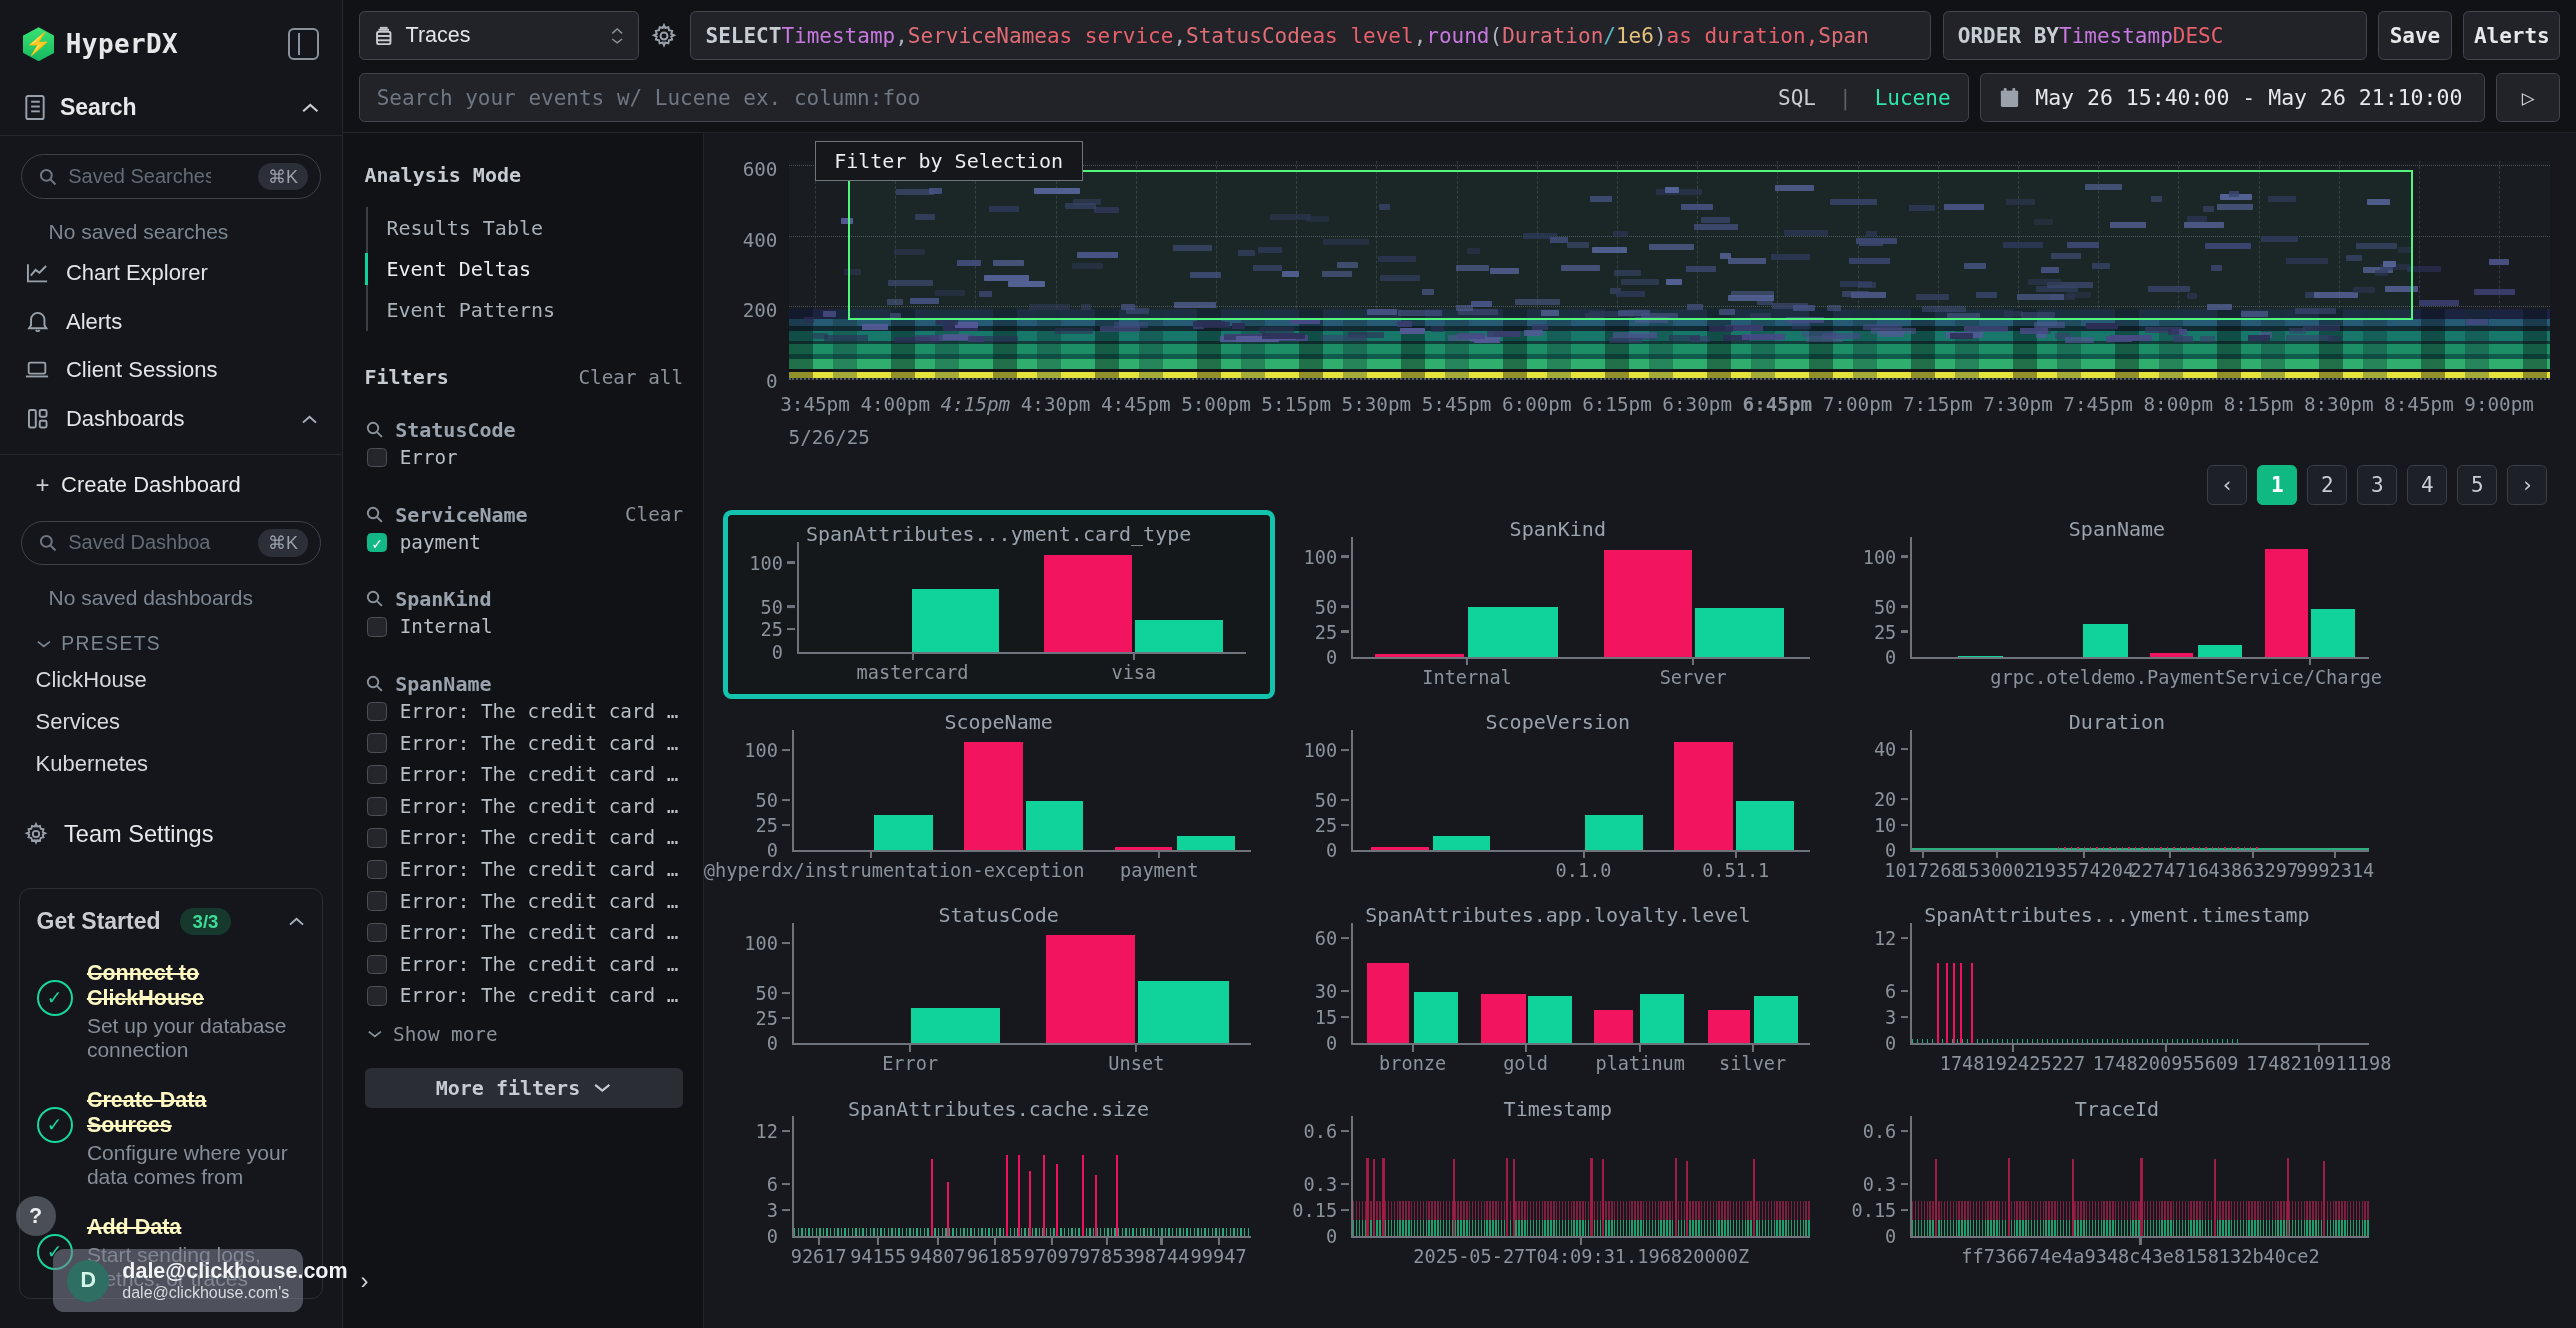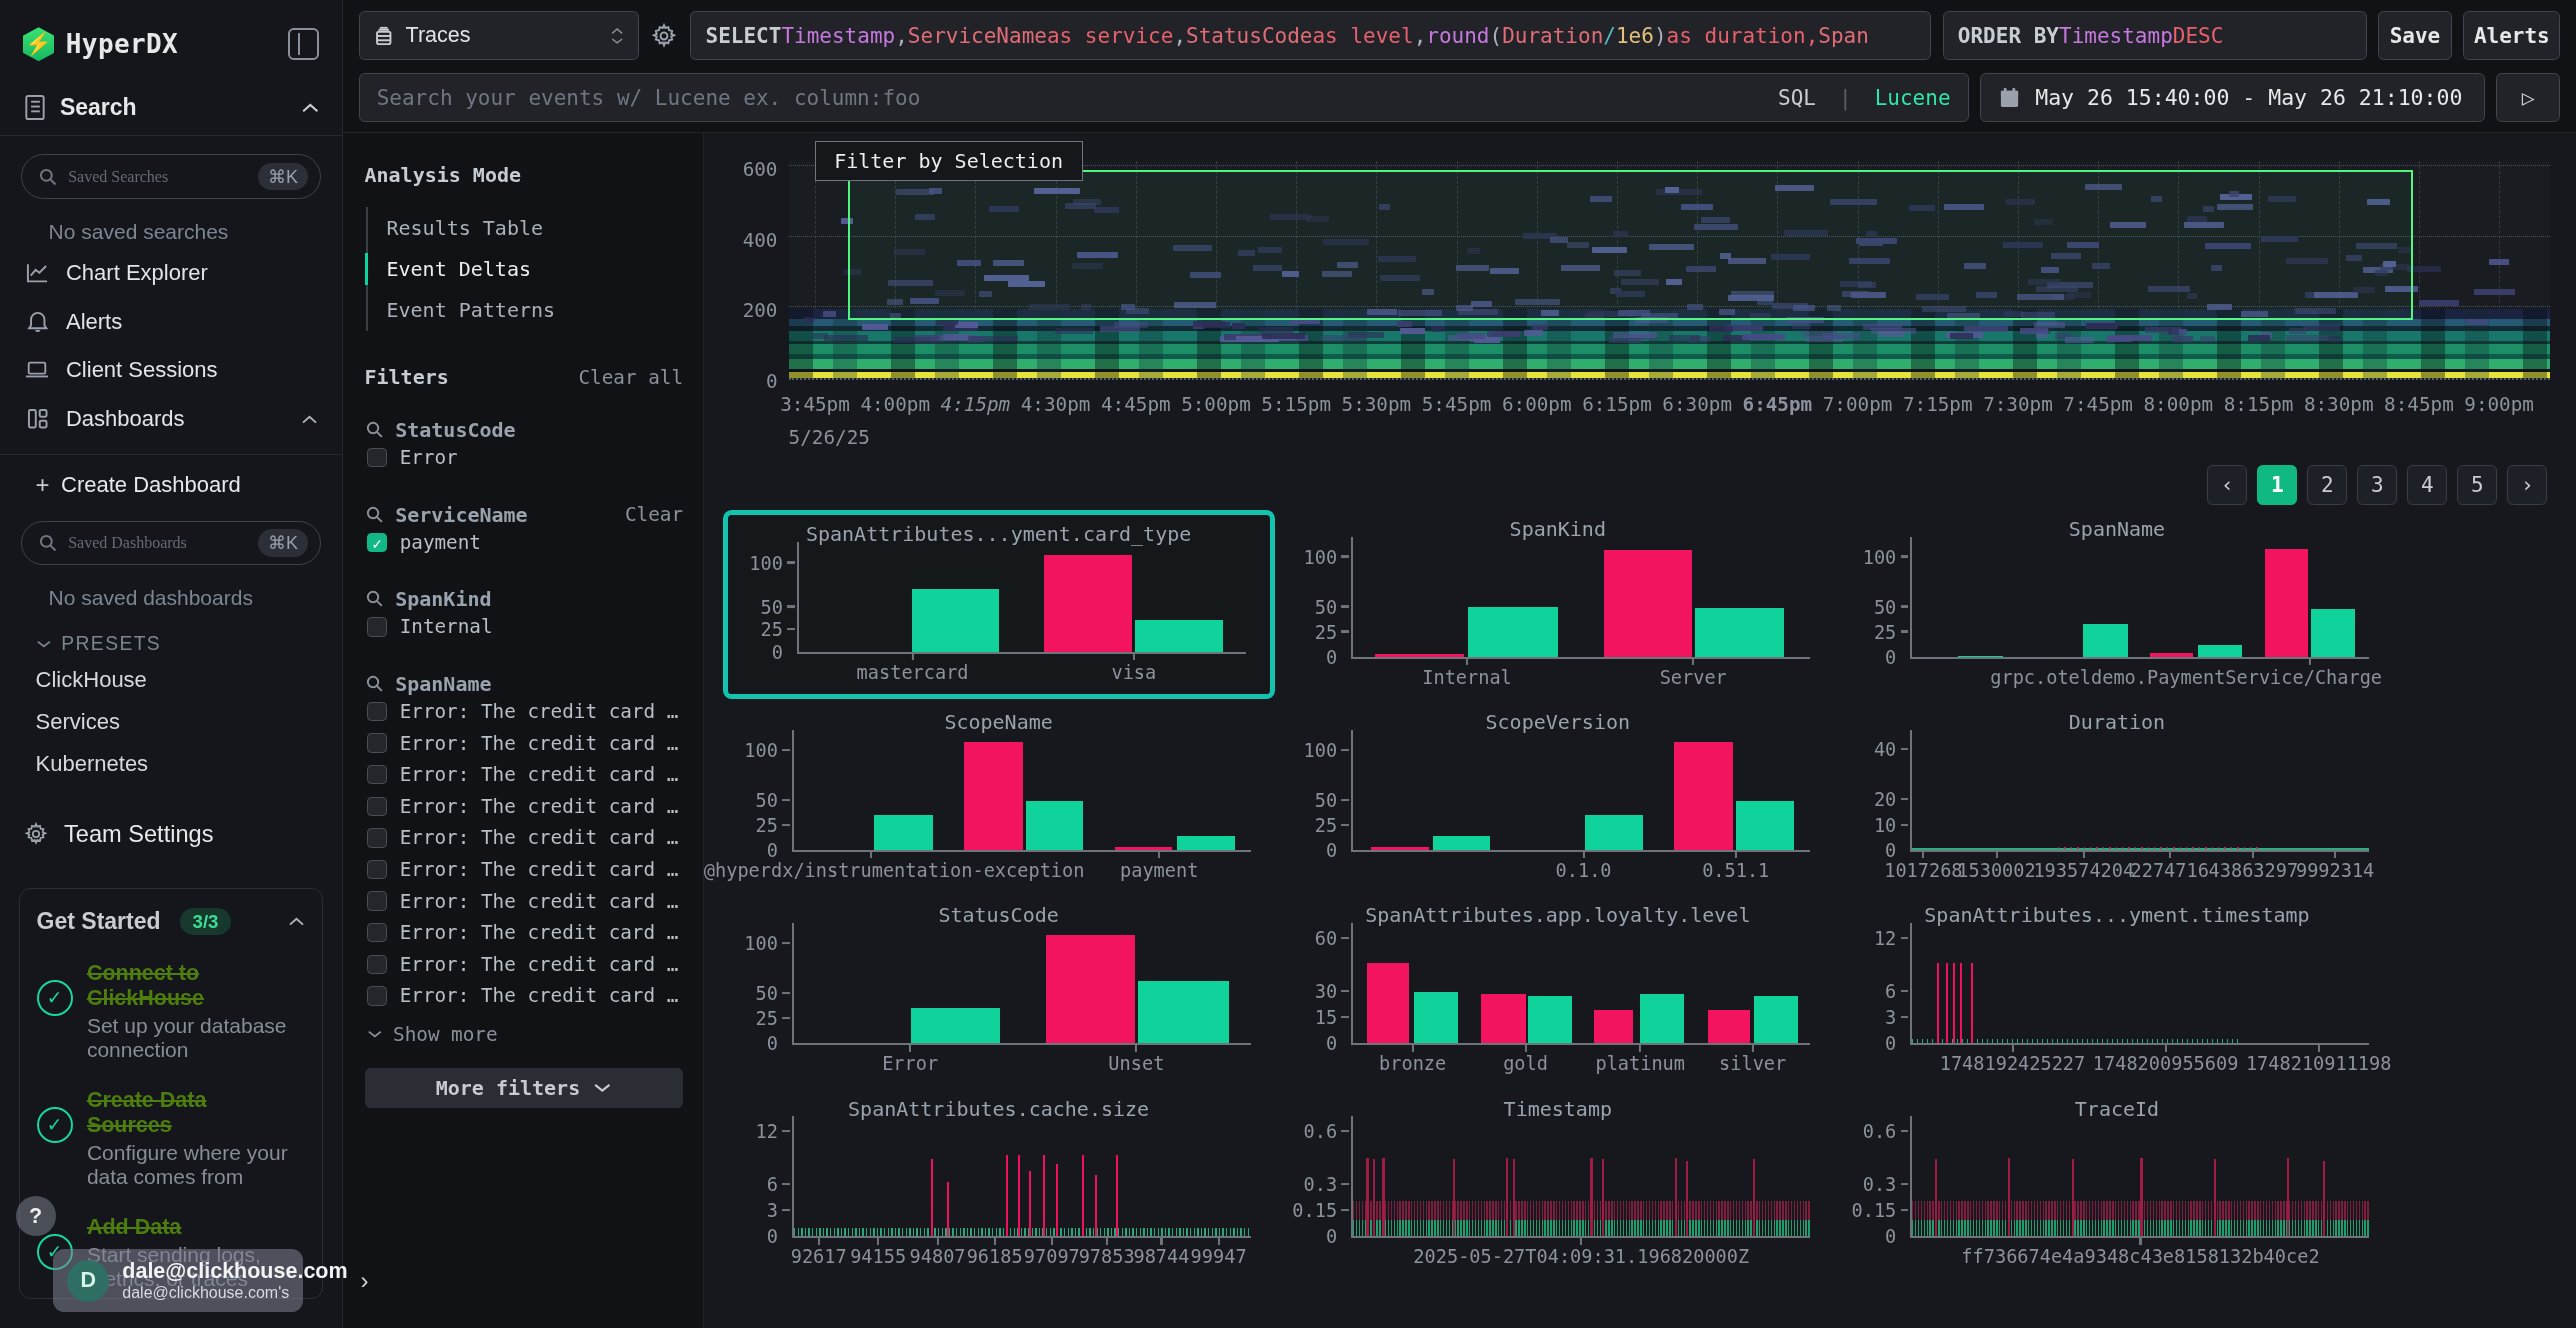--- a/index.html
+++ b/index.html
@@ -16,41 +16,41 @@
     clip-path:polygon(50% 0,100% 25%,100% 75%,50% 100%,0 75%,0 25%); display:flex; align-items:center; justify-content:center;
     color:#0c0d10; font-weight:bold; font-size:21.5px; }
   .logo-text { font-weight:bold; font-size:26px; letter-spacing:0.4px; font-family:"DejaVu Sans Mono",monospace; }
   .collapse-btn { margin-left:auto; width:31.5px; height:31.5px; border:2.1px solid #8b919a; border-radius:5.7px; position:relative; cursor:pointer; }
   .collapse-btn::after { content:''; position:absolute; left:8.6px; top:2.9px; bottom:2.9px; width:2.1px; background:#8b919a; }
   .nav-section-header { display:flex; align-items:center; gap:13px; padding:27px 4.3px 14.3px 4.3px; font-size:23px; font-weight:bold; }
   .nav-section-header .chev { margin-left:auto; color:#aab1b9; }
   .side-divider { height:0.7px; background:#26282e; margin:0 -18.6px; }
   .pill-input { display:flex; align-items:center; gap:10px; border:1.4px solid #3d414a; border-radius:715px;
     padding:7.2px 11.4px 7.2px 15.7px; margin:18.6px 2.9px 0 2.9px; color:#6f7681; }
-  .pill-input input { background:transparent; border:none; outline:none; color:#86efac; font-size:16px; width:143px;
-    font-family:Liberation Serif, serif; }
+  .pill-input input { background:transparent; border:none; outline:none; color:#86efac; font-size:20px; width:143px;
+    font-family:Liberation Sans, sans-serif; }
   .pill-input input::placeholder { color:#646b75; }
   .kbd { margin-left:auto; background:#2c2f37; border-radius:715px; padding:2.9px 10px; font-size:18px; color:#9aa1ab; }
   .muted-note { color:#7c8691; font-size:21px; padding:21.5px 7.2px 4.3px 30px; }
   .nav-item { display:flex; align-items:center; gap:15.7px; padding:11.4px 5.7px; font-size:22px; color:#e2e4e7; cursor:pointer; }
   .nav-item .icon { width:26px; display:flex; justify-content:center; color:#9aa1ab; }
   .nav-item .chev { margin-left:auto; color:#aab1b9; }
   .create-dash { display:flex; align-items:center; gap:11.4px; padding:17px 5.7px 2.9px 17px; font-size:22px; }
   .preset-hdr { display:flex; align-items:center; gap:10px; color:#7c8691; font-size:19.3px; letter-spacing:1.4px; padding:18.6px 5.7px 4.3px 17px; }
   .preset-item { padding:7.9px 5.7px 7.9px 17px; font-size:22px; color:#d6d9dd; cursor:pointer; }
   .team-settings { display:flex; align-items:center; gap:15.7px; padding:36px 5.7px 7.2px 5.7px; font-size:23.6px; }
   .gs-card { border:0.7px solid #2b2e35; border-radius:11.4px; margin-top:33px; padding:18.6px 17px 7.2px 17px; }
   .gs-hdr { display:flex; align-items:center; gap:19px; }
   .gs-title { font-weight:bold; font-size:23px; color:#c9ccd1; }
   .gs-badge { background:#16382d; color:#3ddc97; font-weight:bold; border-radius:715px; padding:2.9px 13px; font-size:18.6px; }
   .gs-chev { margin-left:auto; color:#aab1b9; }
   .gs-step { display:flex; gap:14.3px; margin-top:26px; }
   .gs-check { width:36px; height:36px; min-width:36px; border:2.1px solid #19d69b; border-radius:50%;
     color:#19d69b; display:flex; align-items:center; justify-content:center; font-size:18.6px; margin-top:18.6px; }
-  .gs-step-title { color:#4d7c0f; font-weight:bold; font-size:21.5px; text-decoration:line-through; width:193px; }
+  .gs-step-title { color:#fef9c3; font-weight:bold; font-size:21.5px; text-decoration:line-through; width:193px; }
   .gs-step-desc { color:#868d97; font-size:21px; width:208px; margin-top:2.9px; }
   .help-fab { position:absolute; left:15.7px; bottom:92px; width:40px; height:40px; border-radius:50%;
     background:rgba(140,146,160,.45); color:#eceef0; font-weight:bold; font-size:21.5px;
     display:flex; align-items:center; justify-content:center; cursor:pointer; z-index:3; }
   .user-chip { position:absolute; left:53px; right:39px; bottom:15.7px; background:rgba(125,130,145,.55);
     border-radius:11.4px; padding:10px 14.3px; display:flex; align-items:center; gap:13px; cursor:pointer; z-index:2; }
   .avatar { width:42px; height:42px; min-width:42px; border-radius:50%; background:#2e6e63; color:#d5f5ea;
     font-weight:bold; display:flex; align-items:center; justify-content:center; font-size:21.5px; }
   .user-email { font-weight:bold; font-size:21.5px; color:#f2f3f5; }
   .user-sub { font-size:16px; color:#d8dbdf; }

